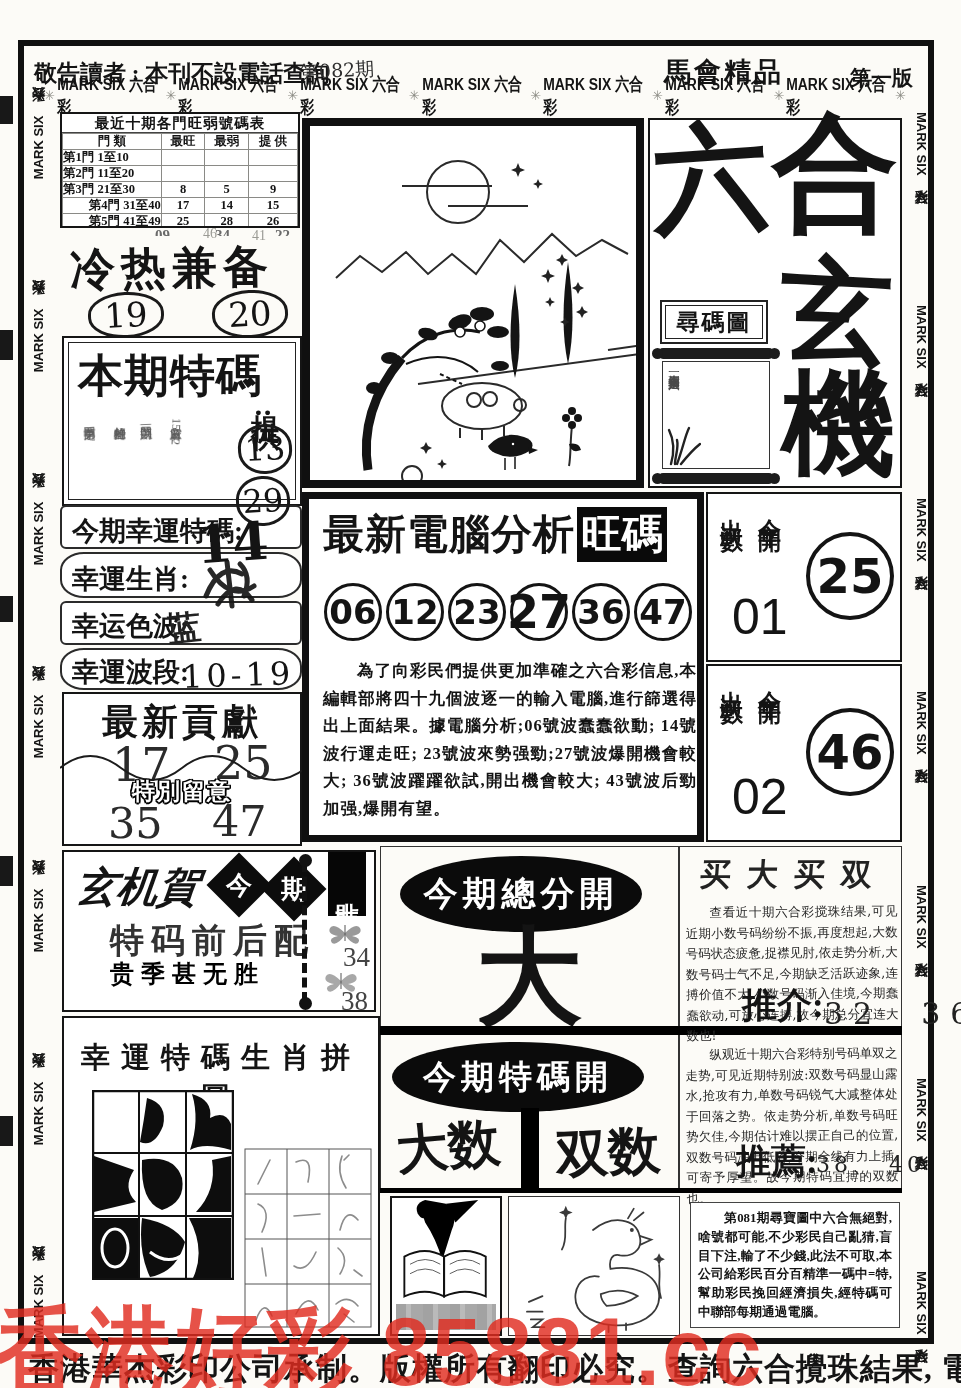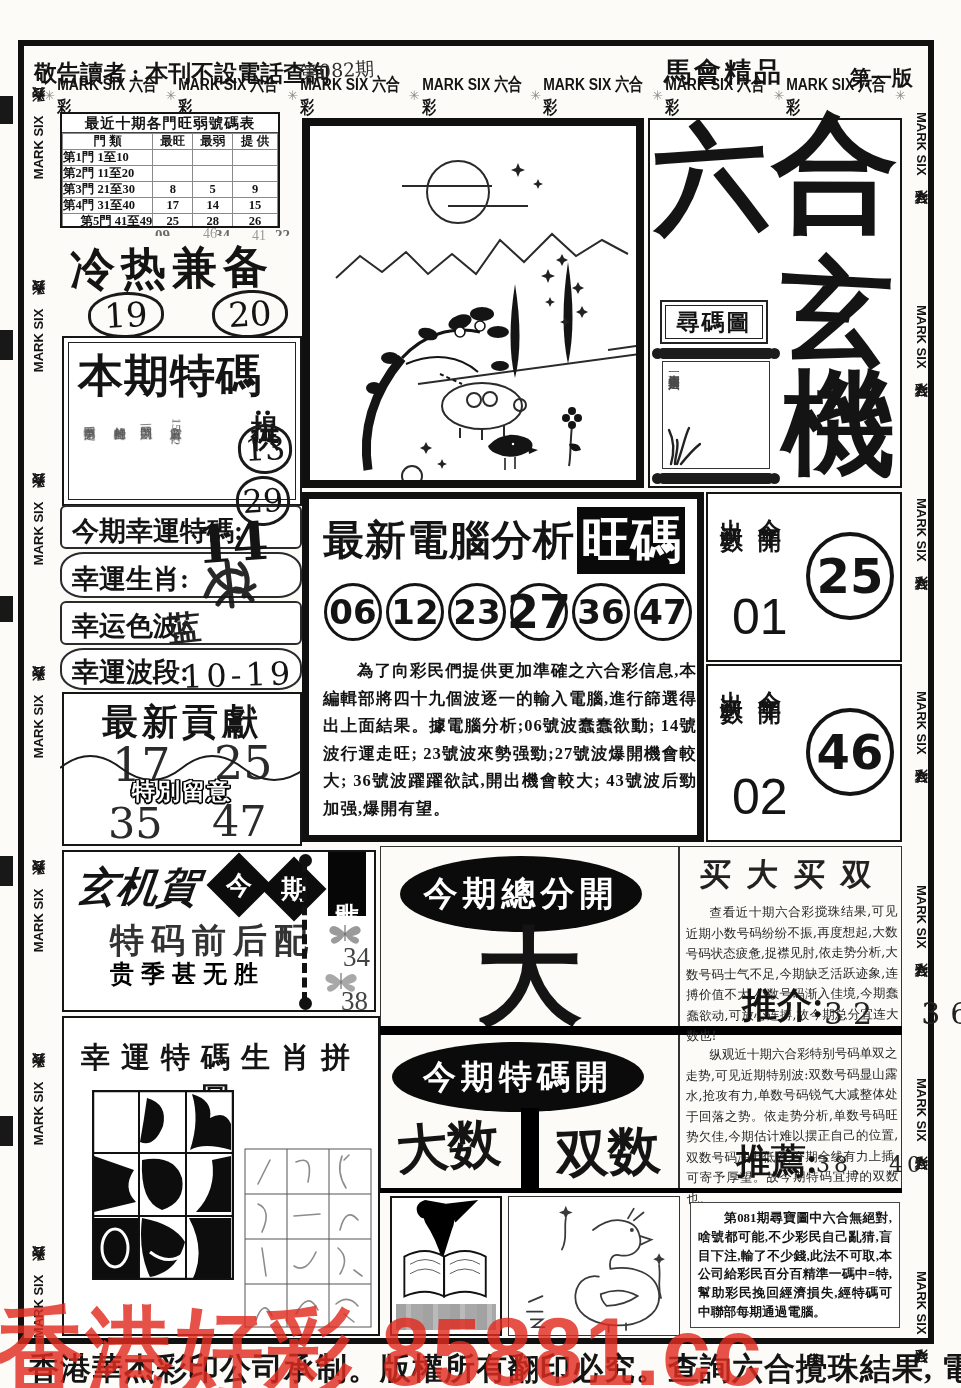--- a/index.html
+++ b/index.html
@@ -85,21 +85,21 @@
   <div class="a" style="left:906px;top:112px;width:30px;height:1226px;display:flex;flex-direction:column;justify-content:space-between;align-items:center;">
     <span class="vt sans" style="font-size:13px;font-weight:900;">MARK SIX 六合彩</span>
     <span class="vt sans" style="font-size:13px;font-weight:900;">MARK SIX 六合彩</span>
     <span class="vt sans" style="font-size:13px;font-weight:900;">MARK SIX 六合彩</span>
     <span class="vt sans" style="font-size:13px;font-weight:900;">MARK SIX 六合彩</span>
     <span class="vt sans" style="font-size:13px;font-weight:900;">MARK SIX 六合彩</span>
     <span class="vt sans" style="font-size:13px;font-weight:900;">MARK SIX 六合彩</span>
     <span class="vt sans" style="font-size:13px;font-weight:900;">MARK SIX 六合彩</span>
   </div>
 
-  <div class="a b2" style="left:60px;top:112px;width:220px;height:116px;background:#fff;overflow:hidden;">
+  <div class="a b2" style="left:60px;top:112px;width:240px;height:116px;background:#fff;overflow:hidden;">
     <div style="font-size:14.5px;font-weight:900;text-align:center;border-bottom:1px solid #444;height:19px;line-height:19px;letter-spacing:1px;">最近十期各門旺弱號碼表</div>
     <table class="hc">
       <tbody>
           <tr>
         <th style="width:42%;">門 類</th>
         <th>最旺</th>
         <th>最弱</th>
         <th>提 供</th>
       </tr>
       <tr>
@@ -114,21 +114,21 @@
         <td></td>
         <td></td>
       </tr>
       <tr>
         <td style="text-align:left;">第3門 21至30</td>
         <td>8</td>
         <td>5</td>
         <td>9</td>
       </tr>
       <tr>
-        <td style="text-align:left;margin-left:28px;">第4門 31至40</td>
+        <td style="text-align:right;margin-left:28px;">第4門 31至40</td>
         <td>17</td>
         <td>14</td>
         <td>15</td>
       </tr>
       <tr>
         <td style="text-align:right;">第5門 41至49</td>
         <td>25</td>
         <td>28</td>
         <td>26</td>
       </tr>
@@ -345,21 +345,21 @@
       </g>
       <g stroke="#141414" stroke-width="1.5" fill="none">
         <path d="M195,332 v12 M205,331 v12"></path>
       </g>
     </svg>
   </div>
 
   <div class="a" style="left:302px;top:492px;width:402px;height:350px;border:7px solid #101010;background:#fff;">
     <div style="position:absolute;left:14px;top:8px;display:flex;align-items:center;">
       <span style="font-size:41px;font-weight:900;letter-spacing:1px;">最新電腦分析</span>
-      <span style="font-size:50px;font-weight:900;background:#0a0a0a;color:#fff;padding:0 4px;margin-left:2px;">旺碼</span>
+      <span style="font-size:41px;font-weight:900;background:#0a0a0a;color:#fff;padding:0 4px;margin-left:2px;">旺碼</span>
     </div>
     <div style="position:absolute;left:12px;top:84px;width:374px;display:flex;gap:4px;justify-content:center;">
       <div class="ball" style="width:58px;height:58px;font-size:34px;">06</div>
       <div class="ball" style="width:58px;height:58px;font-size:34px;">12</div>
       <div class="ball" style="width:58px;height:58px;font-size:34px;">23</div>
       <div class="ball" style="width:58px;height:58px;font-size:46px;">27</div>
       <div class="ball" style="width:58px;height:58px;font-size:34px;">36</div>
       <div class="ball" style="width:58px;height:58px;font-size:34px;">47</div>
     </div>
     <div style="position:absolute;left:14px;top:158px;width:374px;font-size:16.5px;line-height:27.5px;font-weight:600;text-align:justify;text-indent:34px;letter-spacing:1px;">為了向彩民們提供更加準確之六合彩信息,本編輯部將四十九個波逐一的輸入電腦,進行篩選得出上面結果。據電腦分析;06號波蠢蠢欲動; 14號波行運走旺; 23號波來勢强勁;27號波爆開機會較大; 36號波躍躍欲試,開出機會較大; 43號波后勁加强,爆開有望。</div>

